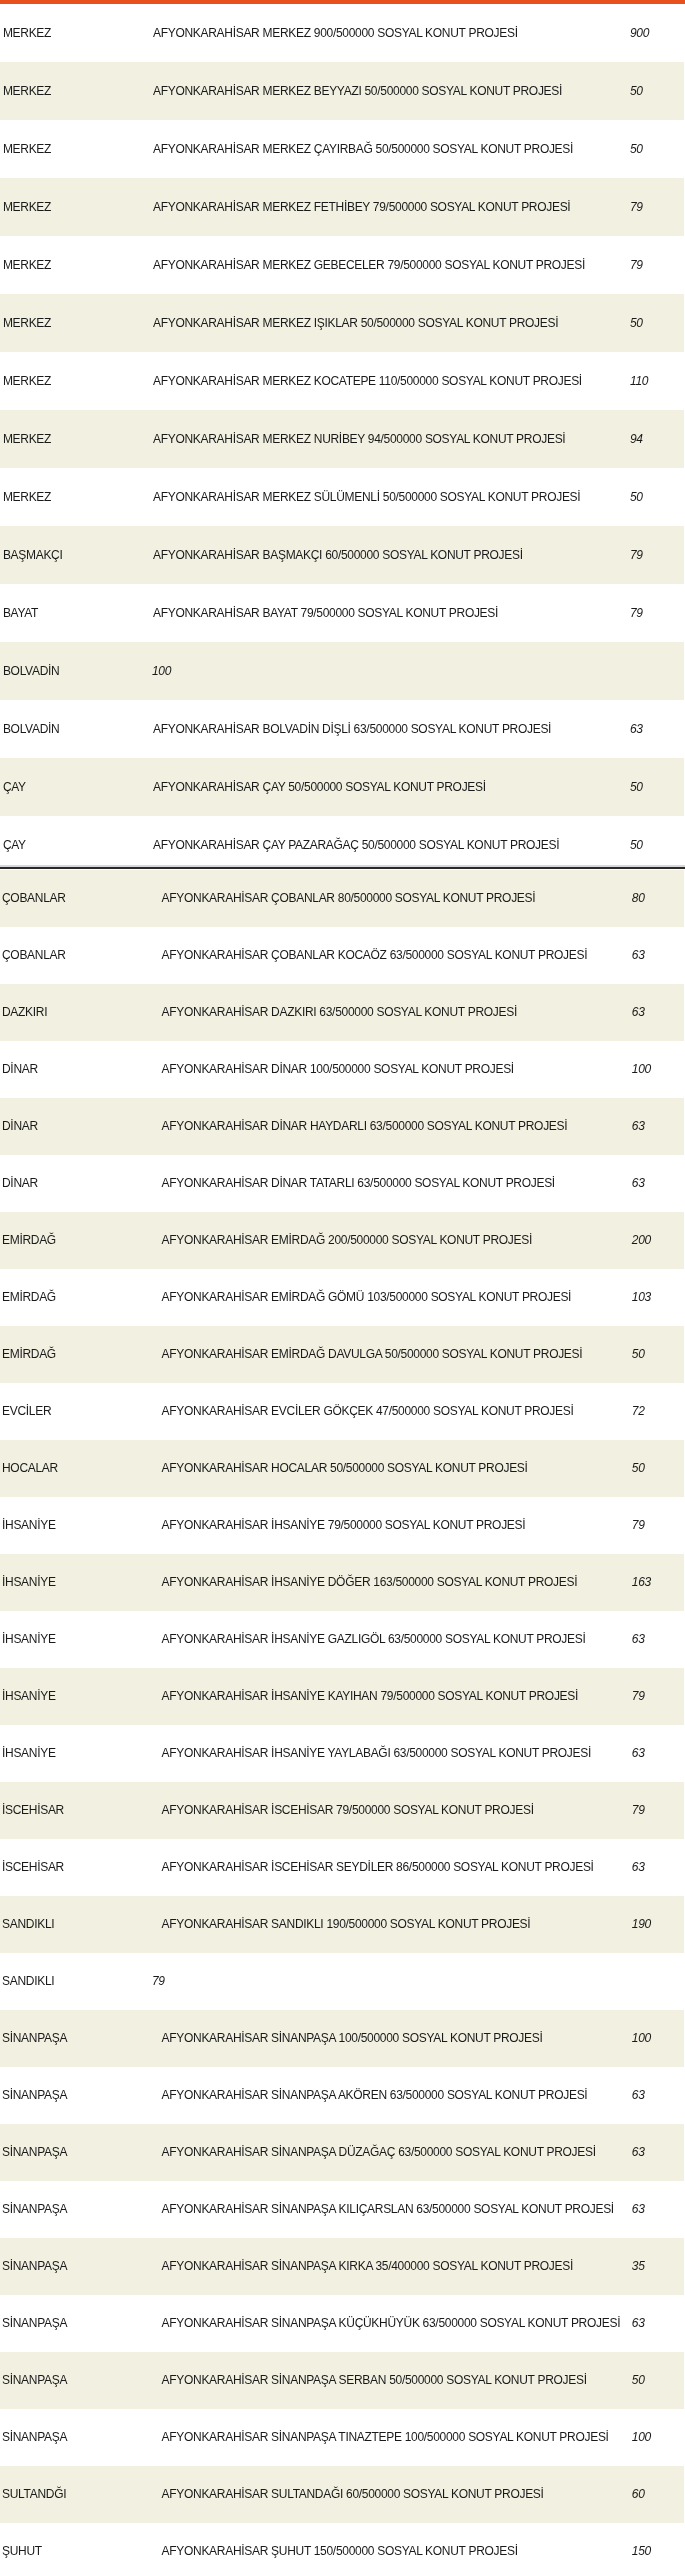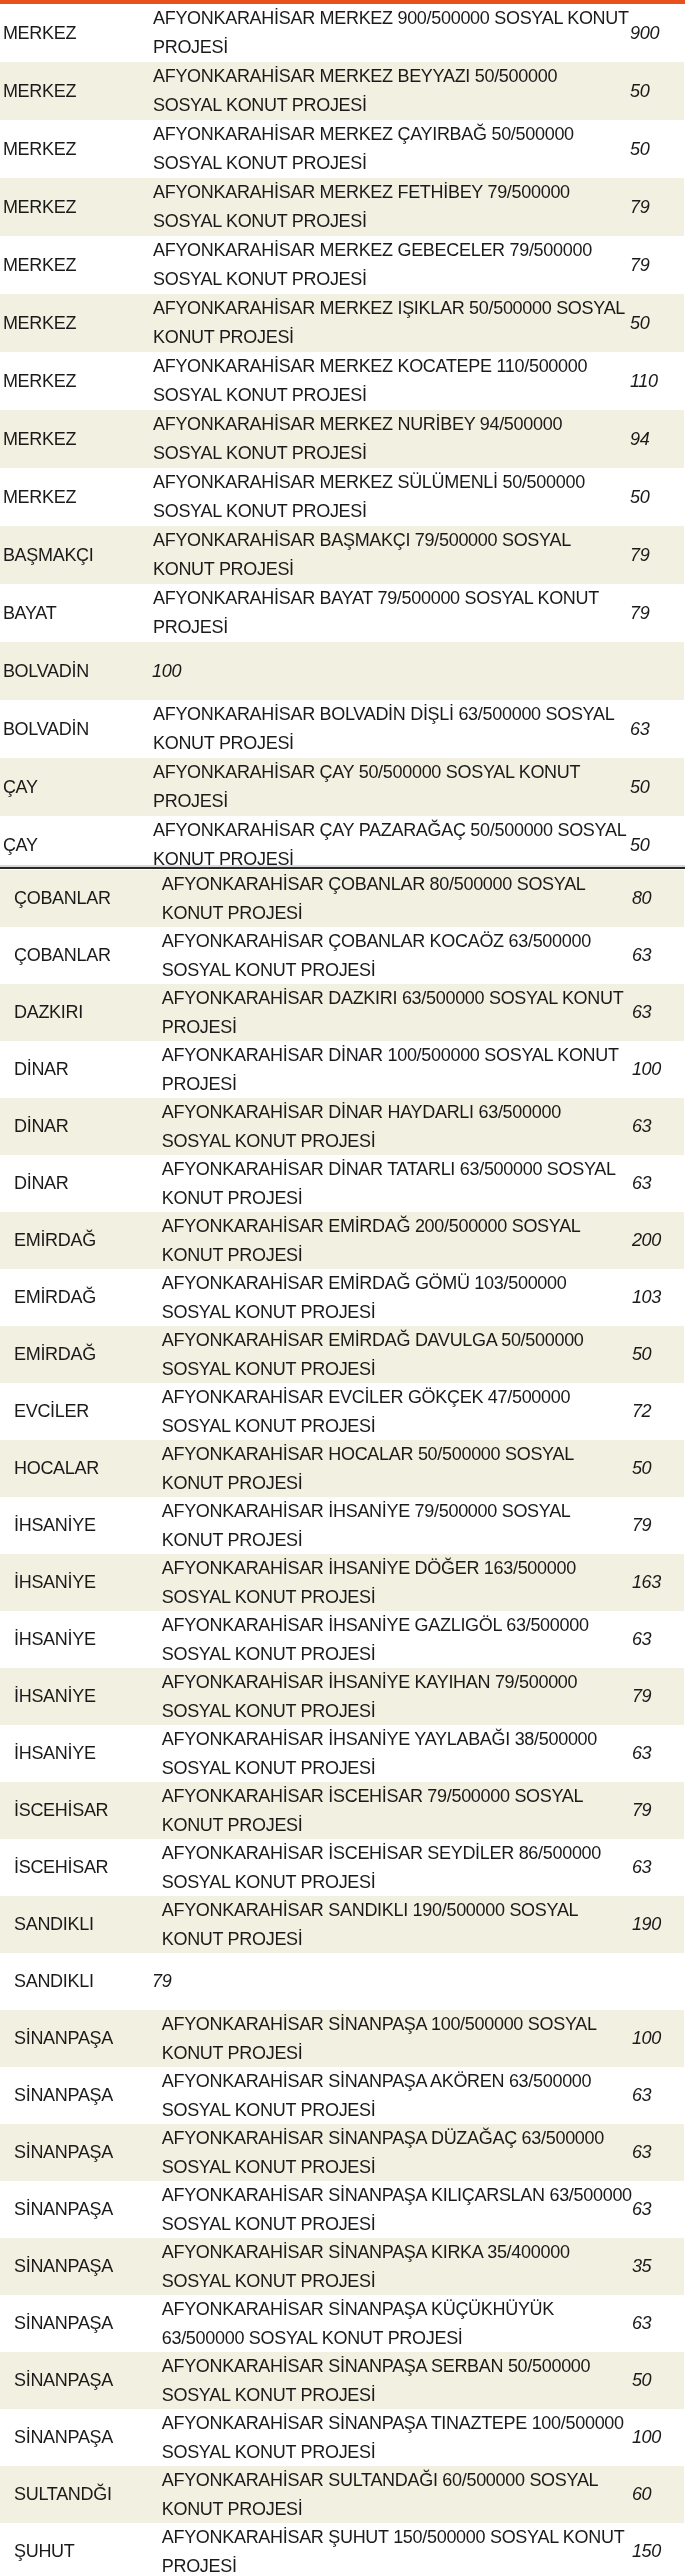--- a/index.html
+++ b/index.html
@@ -38,21 +38,21 @@
       position: absolute;
       left: 0; top: 865px;
       width: 685px; height: 1.9px;
       background: #d8d8d8;
     }
     .row {
       position: relative;
       width: 684px;
       display: flex;
       align-items: center;
-      font-size: 18px;
+      font-size: 12px;
       line-height: 28.6px;
       letter-spacing: -0.3px;
     }
     .section.top .row { height: 58px; }
     .section.bottom .row { height: 57px; }
     .row.shaded { background: #f2f0e1; }
     .cell-district {
       width: 152px;
       padding-left: 2.9px;
       box-sizing: border-box;
@@ -63,21 +63,21 @@
       padding-left: 1px;
       box-sizing: border-box;
     }
     .cell-count {
       width: 53px;
       padding-left: 0px;
       box-sizing: border-box;
       white-space: nowrap;
       font-style: italic;
     }
-    .section.bottom .cell-district { padding-left: 14px; }
+    .section.bottom .cell-district { padding-left: 2px; }
     .section.bottom .cell-project { padding-left: 0px; margin-left: 12px; }
     .bottom-clip {
       position: absolute;
       left: 0; top: 870px;
       width: 685px;
       height: 1706px;
       overflow: hidden;
     }
     .bottom-clip .section.bottom { top: 0; }
   </style>
@@ -127,21 +127,21 @@
     <div class="cell-project">AFYONKARAHİSAR MERKEZ NURİBEY 94/500000 SOSYAL KONUT PROJESİ</div>
     <div class="cell-count">94</div>
   </div>
     <div class="row">
     <div class="cell-district">MERKEZ</div>
     <div class="cell-project">AFYONKARAHİSAR MERKEZ SÜLÜMENLİ 50/500000 SOSYAL KONUT PROJESİ</div>
     <div class="cell-count">50</div>
   </div>
     <div class="row shaded">
     <div class="cell-district">BAŞMAKÇI</div>
-    <div class="cell-project">AFYONKARAHİSAR BAŞMAKÇI 79/500000 SOSYAL KONUT PROJESİ</div>
+    <div class="cell-project">AFYONKARAHİSAR BAŞMAKÇI 60/500000 SOSYAL KONUT PROJESİ</div>
     <div class="cell-count">79</div>
   </div>
     <div class="row">
     <div class="cell-district">BAYAT</div>
     <div class="cell-project">AFYONKARAHİSAR BAYAT 79/500000 SOSYAL KONUT PROJESİ</div>
     <div class="cell-count">79</div>
   </div>
     <div class="row shaded">
     <div class="cell-district">BOLVADİN</div>
     <div class="cell-count">100</div>
@@ -238,21 +238,21 @@
     <div class="cell-project">AFYONKARAHİSAR İHSANİYE GAZLIGÖL 63/500000 SOSYAL KONUT PROJESİ</div>
     <div class="cell-count">63</div>
   </div>
       <div class="row shaded">
     <div class="cell-district">İHSANİYE</div>
     <div class="cell-project">AFYONKARAHİSAR İHSANİYE KAYIHAN 79/500000 SOSYAL KONUT PROJESİ</div>
     <div class="cell-count">79</div>
   </div>
       <div class="row">
     <div class="cell-district">İHSANİYE</div>
-    <div class="cell-project">AFYONKARAHİSAR İHSANİYE YAYLABAĞI 38/500000 SOSYAL KONUT PROJESİ</div>
+    <div class="cell-project">AFYONKARAHİSAR İHSANİYE YAYLABAĞI 63/500000 SOSYAL KONUT PROJESİ</div>
     <div class="cell-count">63</div>
   </div>
       <div class="row shaded">
     <div class="cell-district">İSCEHİSAR</div>
     <div class="cell-project">AFYONKARAHİSAR İSCEHİSAR 79/500000 SOSYAL KONUT PROJESİ</div>
     <div class="cell-count">79</div>
   </div>
       <div class="row">
     <div class="cell-district">İSCEHİSAR</div>
     <div class="cell-project">AFYONKARAHİSAR İSCEHİSAR SEYDİLER 86/500000 SOSYAL KONUT PROJESİ</div>

